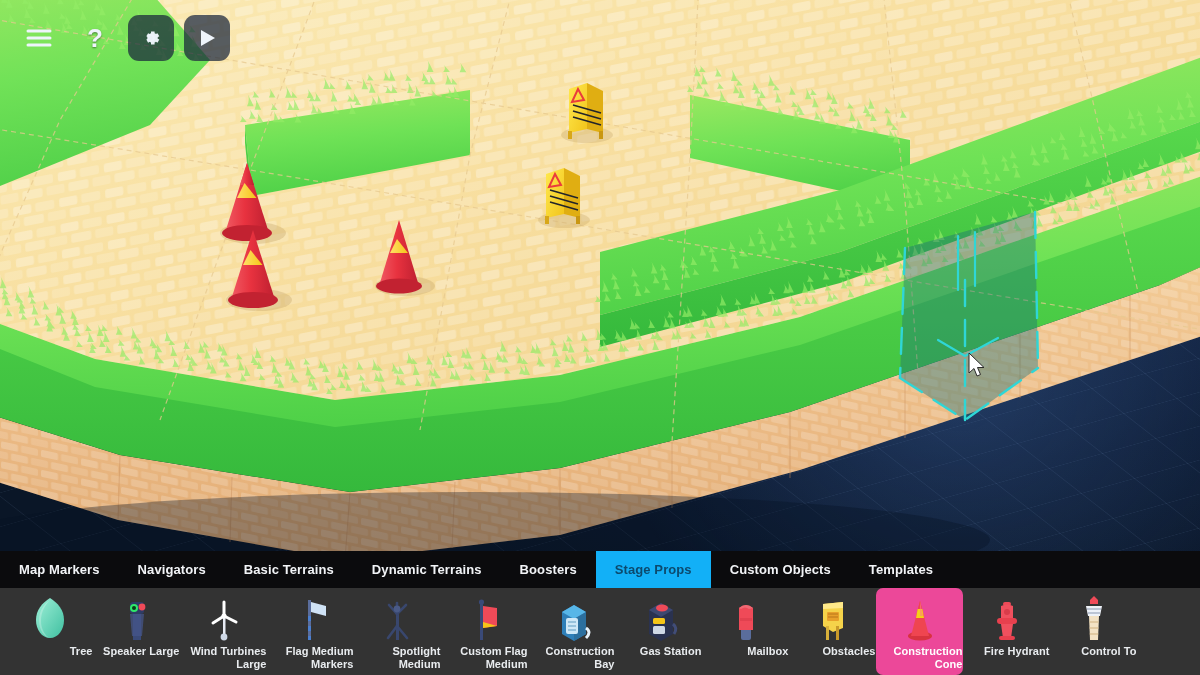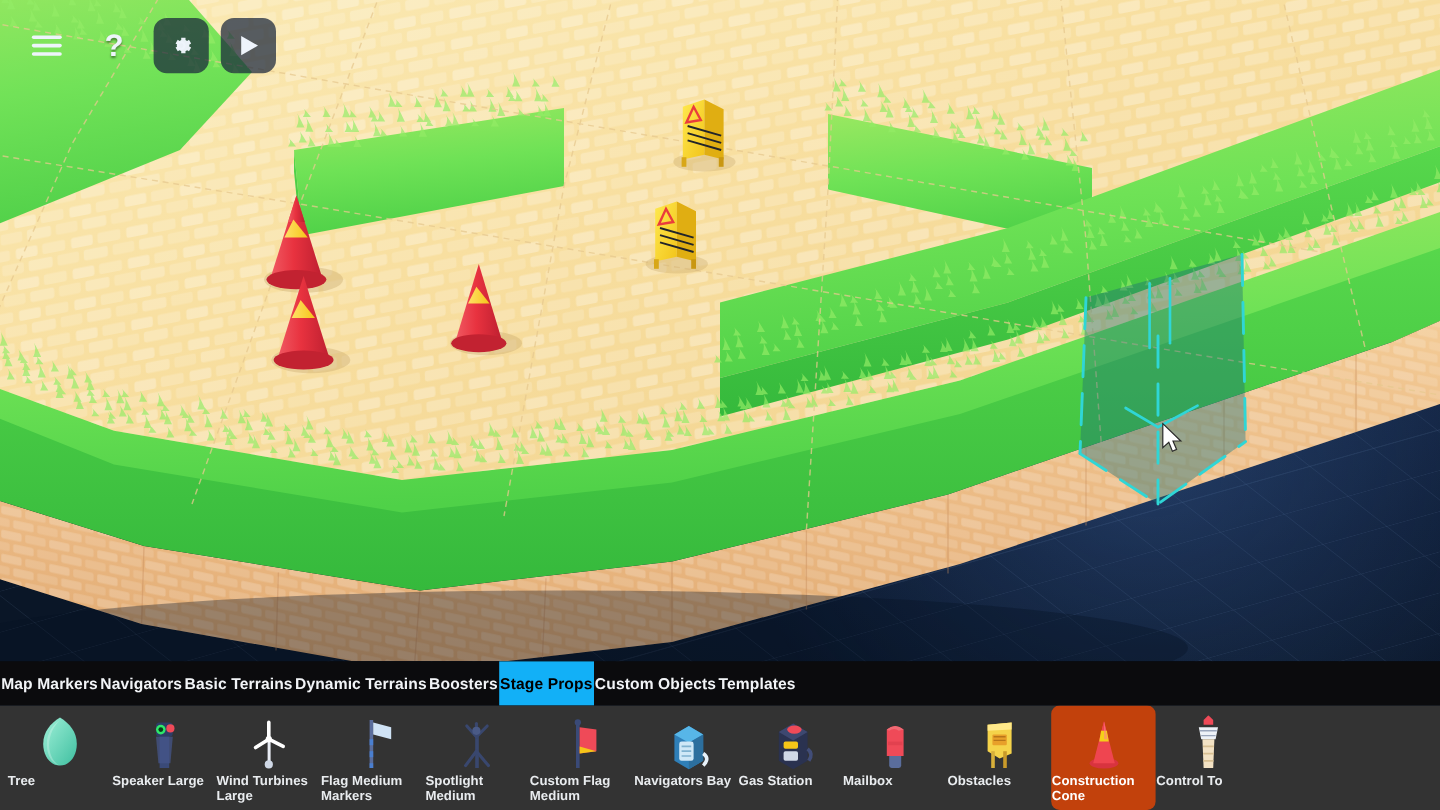--- a/index.html
+++ b/index.html
@@ -68,44 +68,44 @@
   
   #bottom{
     position:absolute; left:0; bottom:0; width:1200px; height:124px; z-index:40;
   }
   #tabbar{
     height:37px; background:#0b0b0d;
     display:flex; align-items:stretch; overflow:hidden;
   }
   .tab{
     display:flex; align-items:center; justify-content:center;
-    padding:0 1px; color:#f2f4f7; font-size:13px; font-weight:bold;
+    padding:0 19px; color:#f2f4f7; font-size:13px; font-weight:bold;
     letter-spacing:.1px; cursor:pointer; white-space:nowrap;
     background:transparent; border:none; font-family:"Liberation Sans", sans-serif;
   }
-  .tab.active{ background:#12b0f7; color:#000000; }
+  .tab.active{ background:#12b0f7; color:#0c4a6e; }
 
   #palette{
     height:87px; background:#333333;
     display:flex; align-items:stretch; padding:0 6px;
     overflow:hidden;
   }
   .pitem{
     width:87px; flex:0 0 87px; position:relative;
     display:flex; flex-direction:column; align-items:center;
     padding-top:6px; cursor:pointer; border-radius:7px;
     background:transparent;
   }
-  .pitem.sel{ background:#c2410c; }
+  .pitem.sel{ background:#ec4899; }
   .picon{
     height:48px; width:48px; display:flex; align-items:flex-end; justify-content:center;
   }
   .plabel{
     margin-top:3px; color:#e9ecef; font-size:11px; font-weight:bold;
-    text-align:left; line-height:12.5px; letter-spacing:.05px;
+    text-align:right; line-height:12.5px; letter-spacing:.05px;
     width:86px; font-family:"Liberation Sans", sans-serif;
   }
   .pitem.sel .plabel{ color:#ffffff; }
 </style>
 </head>
 <body>
 
 <div id="viewport">
   <div id="grid"></div>
   <div id="glowNE"></div>
@@ -419,21 +419,21 @@
             <path d="M22 23 L34 16 L34 38 L22 45 Z" fill="#2c6f9e"></path>
             <rect x="14" y="22" width="12" height="16" rx="2" fill="#cfe8f7"></rect>
             <g stroke="#7fb2d0" stroke-width="1.4">
               <path d="M16 26 h8"></path>
               <path d="M16 30 h8"></path>
               <path d="M16 34 h8"></path>
             </g>
             <path d="M34 32 q6 4 0 10" stroke="#e8f2fa" stroke-width="3" fill="none"></path>
           </svg>
         </div>
-        <div class="plabel">Navigators Bay</div>
+        <div class="plabel">Construction Bay</div>
       </div>
       <div class="pitem">
         <div class="picon">
           <svg viewBox="0 0 40 46" width="44" height="46">
             <path d="M10 14 L22 7 L34 14 L34 38 L22 45 L10 38 Z" fill="#2a3250"></path>
             <path d="M10 14 L22 7 L34 14 L22 21 Z" fill="#3d4870"></path>
             <ellipse cx="23" cy="12" rx="6" ry="3.4" fill="#ef4a58"></ellipse>
             <rect x="14" y="22" width="12" height="6" rx="1.5" fill="#f5c518"></rect>
             <rect x="14" y="30" width="12" height="8" rx="1.5" fill="#cfd8e6"></rect>
             <path d="M34 28 q5 4 1 10" stroke="#414d78" stroke-width="3" fill="none"></path>
@@ -469,20 +469,33 @@
         <div class="picon">
           <svg viewBox="0 0 36 46" width="44" height="46">
             <ellipse cx="18" cy="40" rx="12" ry="4.5" fill="#d8333f"></ellipse>
             <path d="M18 5 L27 40 L9 40 Z" fill="#ef4550"></path>
             <path d="M18 5 L22 21 L14 21 Z" fill="#ef4550"></path>
             <path d="M15.6 13 L20.4 13 L22 22 L14 22 Z" fill="#f5cf18"></path>
             <path d="M18 5 L21 20 L18 20 Z" fill="#ff7f86" opacity=".6"></path>
           </svg>
         </div>
         <div class="plabel">Construction Cone</div>
+      </div>
+      <div class="pitem">
+        <div class="picon">
+          <svg viewBox="0 0 36 46" width="44" height="46">
+            <rect x="14" y="6" width="8" height="4" rx="2" fill="#ef4a58"></rect>
+            <path d="M12 10 q6 -3 12 0 L24 22 L12 22 Z" fill="#f0505e"></path>
+            <rect x="8" y="22" width="20" height="6" rx="3" fill="#e8404e"></rect>
+            <path d="M12 28 L24 28 L22 42 L14 42 Z" fill="#f0505e"></path>
+            <rect x="10" y="40" width="16" height="4" rx="2" fill="#e8404e"></rect>
+            <circle cx="18" cy="16" r="3" fill="#d93c4a"></circle>
+          </svg>
+        </div>
+        <div class="plabel">Fire Hydrant</div>
       </div>
       <div class="pitem">
         <div class="picon">
           <svg viewBox="0 0 36 46" width="44" height="46">
             <path d="M14 4 L18 0 L22 4 L22 8 L14 8 Z" fill="#ef4a58"></path>
             <path d="M10 10 L26 10 L24 20 L12 20 Z" fill="#eef2f8"></path>
             <g stroke="#9aa6bc" stroke-width="1.2">
               <path d="M11 13 h14"></path>
               <path d="M12 17 h12"></path>
             </g>

